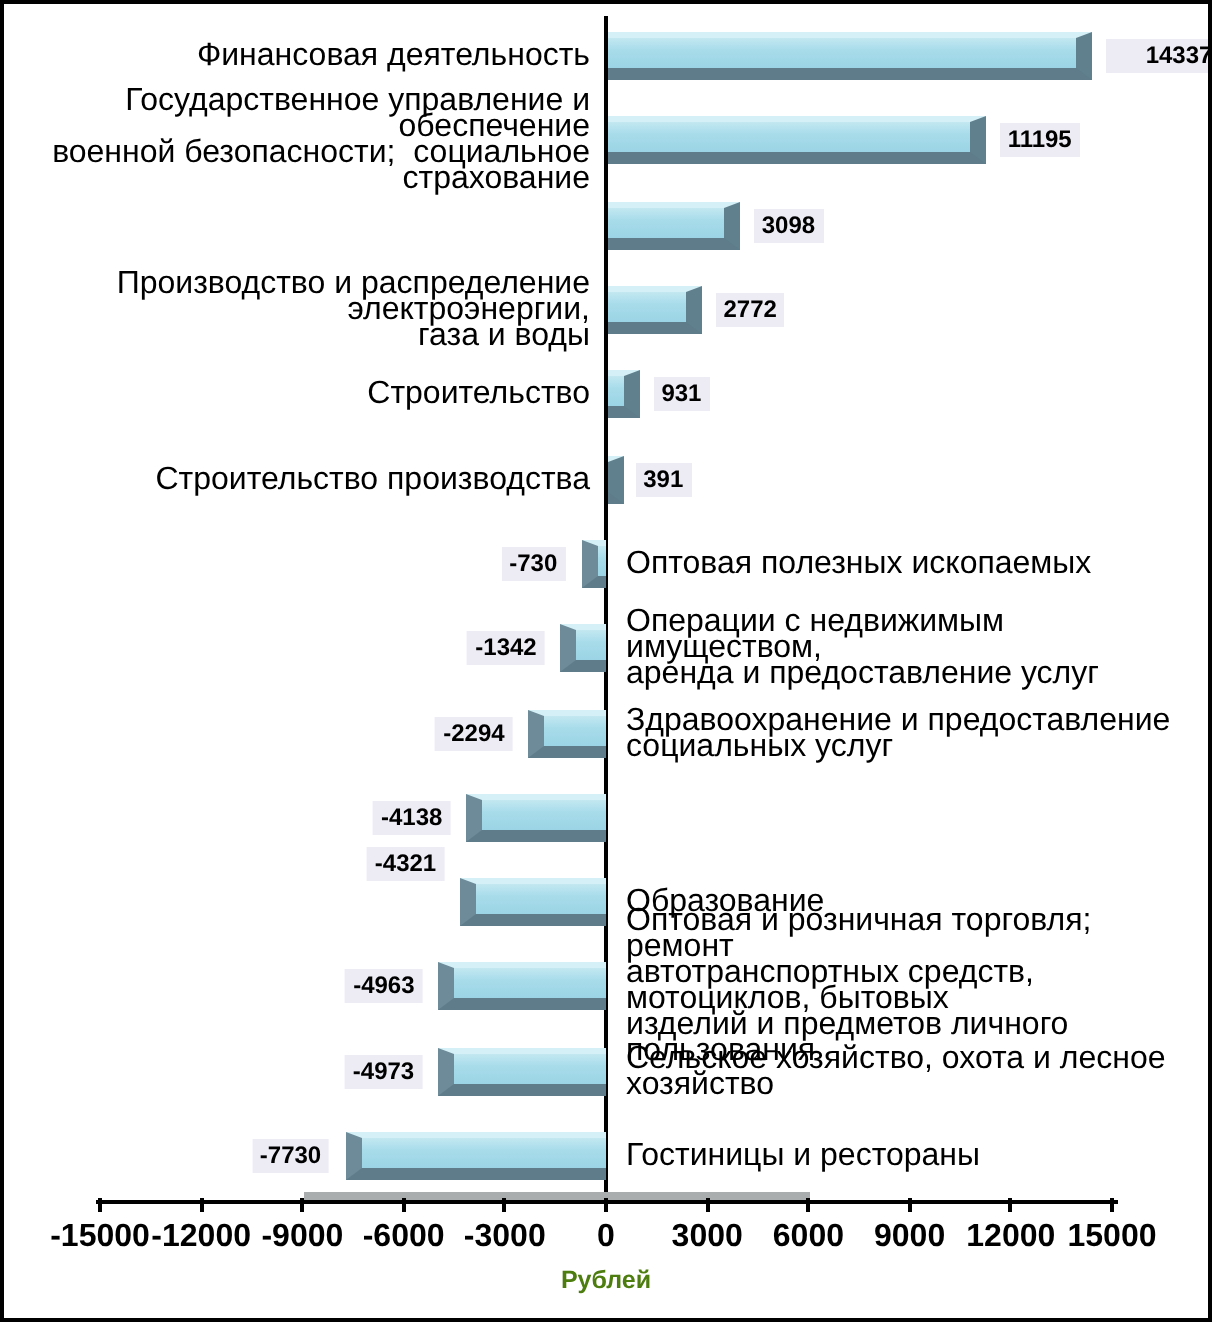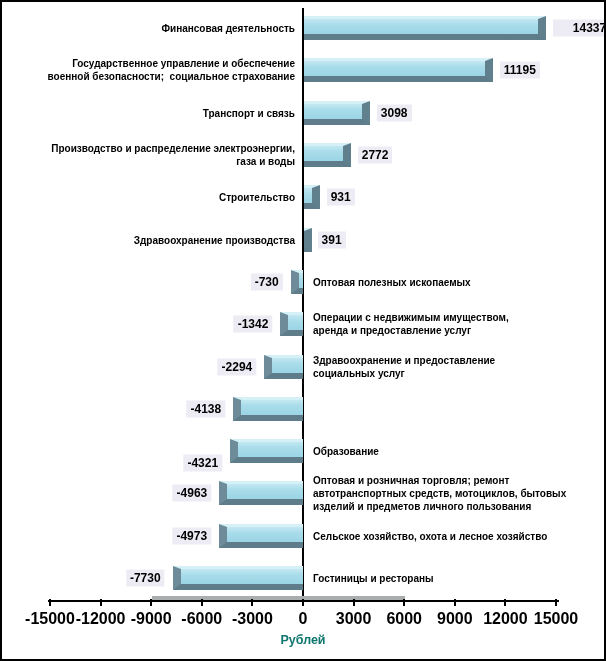--- a/index.html
+++ b/index.html
@@ -18,79 +18,78 @@
     border-top:3px solid #d6f0f7;
     border-bottom:6px solid #5e7c8a;
   }
   .bar.pos{border-right:8px solid #60808e;}
   .bar.neg{border-left:8px solid #6d8b98;}
   .val{
     position:absolute;background:#edebf4;padding:0 4px;height:17px;line-height:17px;
     font-size:12px;font-weight:bold;color:#000;white-space:nowrap;
   }
   .cat{
-    position:absolute;font-size:10px;font-weight:bold;color:#000;
+    position:absolute;font-size:16px;font-weight:normal;color:#000;
     line-height:13px;white-space:pre-wrap;transform:translateY(-50%);
   }
   .cat-pos{left:4px;width:289px;text-align:right;}
   .cat-neg{left:311px;width:288px;text-align:left;}
   .tick-mark{position:absolute;top:597px;width:2px;height:7px;background:#000;}
   .tick-label{
     position:absolute;top:608px;transform:translateX(-50%);
     font-size:16px;font-weight:bold;color:#000;white-space:nowrap;
   }
   .xlabel{
     position:absolute;left:301px;top:631px;transform:translateX(-50%);
-    font-size:12.5px;font-weight:bold;color:#0f766e;
+    font-size:12.5px;font-weight:bold;color:#4d7c0f;
   }
 </style>
 </head>
 <body>
 
 <div class="chart">
   <div class="plot">
     <div class="zero-line"></div>
     <div class="axis-shadow"></div>
     <div class="x-axis"></div>
     <div class="xlabel">Рублей</div>
   <div class="bar pos" style="top: 14.15px; width: 233.817px; left: 302px;"></div>
       <div class="val" style="top: 26.15px; left: 550.817px; transform: translateY(-50%); padding-left: 20px;">14337</div>
       <div class="cat cat-pos" style="top: 26.15px;">Финансовая деятельность</div>
       <div class="bar pos" style="top: 56.45px; width: 180.822px; left: 302px;"></div>
       <div class="val" style="top: 68.45px; left: 497.822px; transform: translateY(-50%);">11195</div>
       <div class="cat cat-pos" style="top: 68.45px;">Государственное управление и обеспечение
 военной безопасности;  социальное страхование</div>
       <div class="bar pos" style="top: 98.75px; width: 57.8475px; left: 302px;"></div>
       <div class="val" style="top: 110.75px; left: 374.847px; transform: translateY(-50%);">3098</div>
-      <div class="cat cat-pos" style="top: 110.75px;">Транспорт и связь</div>
       <div class="bar pos" style="top: 141.05px; width: 38.7544px; left: 302px;"></div>
       <div class="val" style="top: 153.05px; left: 355.754px; transform: translateY(-50%);">2772</div>
       <div class="cat cat-pos" style="top: 153.05px;">Производство и распределение электроэнергии,
 газа и воды</div>
       <div class="bar pos" style="top: 183.35px; width: 7.70287px; left: 302px;"></div>
       <div class="val" style="top: 195.35px; left: 324.703px; transform: translateY(-50%);">931</div>
       <div class="cat cat-pos" style="top: 195.35px;">Строительство</div>
       <div class="bar pos" style="top: 225.65px; width: 0px; left: 302px;"></div>
       <div class="val" style="top: 237.65px; left: 315.595px; transform: translateY(-50%);">391</div>
-      <div class="cat cat-pos" style="top: 237.65px;">Здравоохранение производства</div>
+      <div class="cat cat-pos" style="top: 237.65px;">Строительство производства</div>
       <div class="bar neg" style="top: 267.95px; width: 4.31267px; left: 288.687px;"></div>
       <div class="val" style="top: 279.95px; left: 280.687px; transform: translate(-100%, -50%);">-730</div>
       <div class="cat cat-neg" style="top: 279.95px;">Оптовая полезных ископаемых</div>
       <div class="bar neg" style="top: 310.25px; width: 14.6351px; left: 278.365px;"></div>
       <div class="val" style="top: 322.25px; left: 270.365px; transform: translate(-100%, -50%);">-1342</div>
       <div class="cat cat-neg" style="top: 322.25px;">Операции с недвижимым имуществом,
 аренда и предоставление услуг</div>
       <div class="bar neg" style="top: 352.55px; width: 30.6921px; left: 262.308px;"></div>
       <div class="val" style="top: 364.55px; left: 254.308px; transform: translate(-100%, -50%);">-2294</div>
       <div class="cat cat-neg" style="top: 364.55px;">Здравоохранение и предоставление
 социальных услуг</div>
       <div class="bar neg" style="top: 394.85px; width: 61.7943px; left: 231.206px;"></div>
       <div class="val" style="top: 406.85px; left: 223.206px; transform: translate(-100%, -50%);">-4138</div>
       <div class="bar neg" style="top: 437.15px; width: 64.8809px; left: 228.119px;"></div>
-      <div class="val" style="top: 461px; left: 220.119px; transform: translate(-100%, -50%);">-4321</div>
+      <div class="val" style="top: 430px; left: 220.119px; transform: translate(-100%, -50%);">-4321</div>
       <div class="cat cat-neg" style="top: 449.15px;">Образование</div>
       <div class="bar neg" style="top: 479.45px; width: 75.7093px; left: 217.291px;"></div>
       <div class="val" style="top: 491.45px; left: 209.291px; transform: translate(-100%, -50%);">-4963</div>
       <div class="cat cat-neg" style="top: 491.45px;">Оптовая и розничная торговля; ремонт
 автотранспортных средств, мотоциклов, бытовых
 изделий и предметов личного пользования</div>
       <div class="bar neg" style="top: 521.75px; width: 75.8779px; left: 217.122px;"></div>
       <div class="val" style="top: 533.75px; left: 209.122px; transform: translate(-100%, -50%);">-4973</div>
       <div class="cat cat-neg" style="top: 533.75px;">Сельское хозяйство, охота и лесное хозяйство</div>
       <div class="bar neg" style="top: 564.05px; width: 122.379px; left: 170.621px;"></div>

